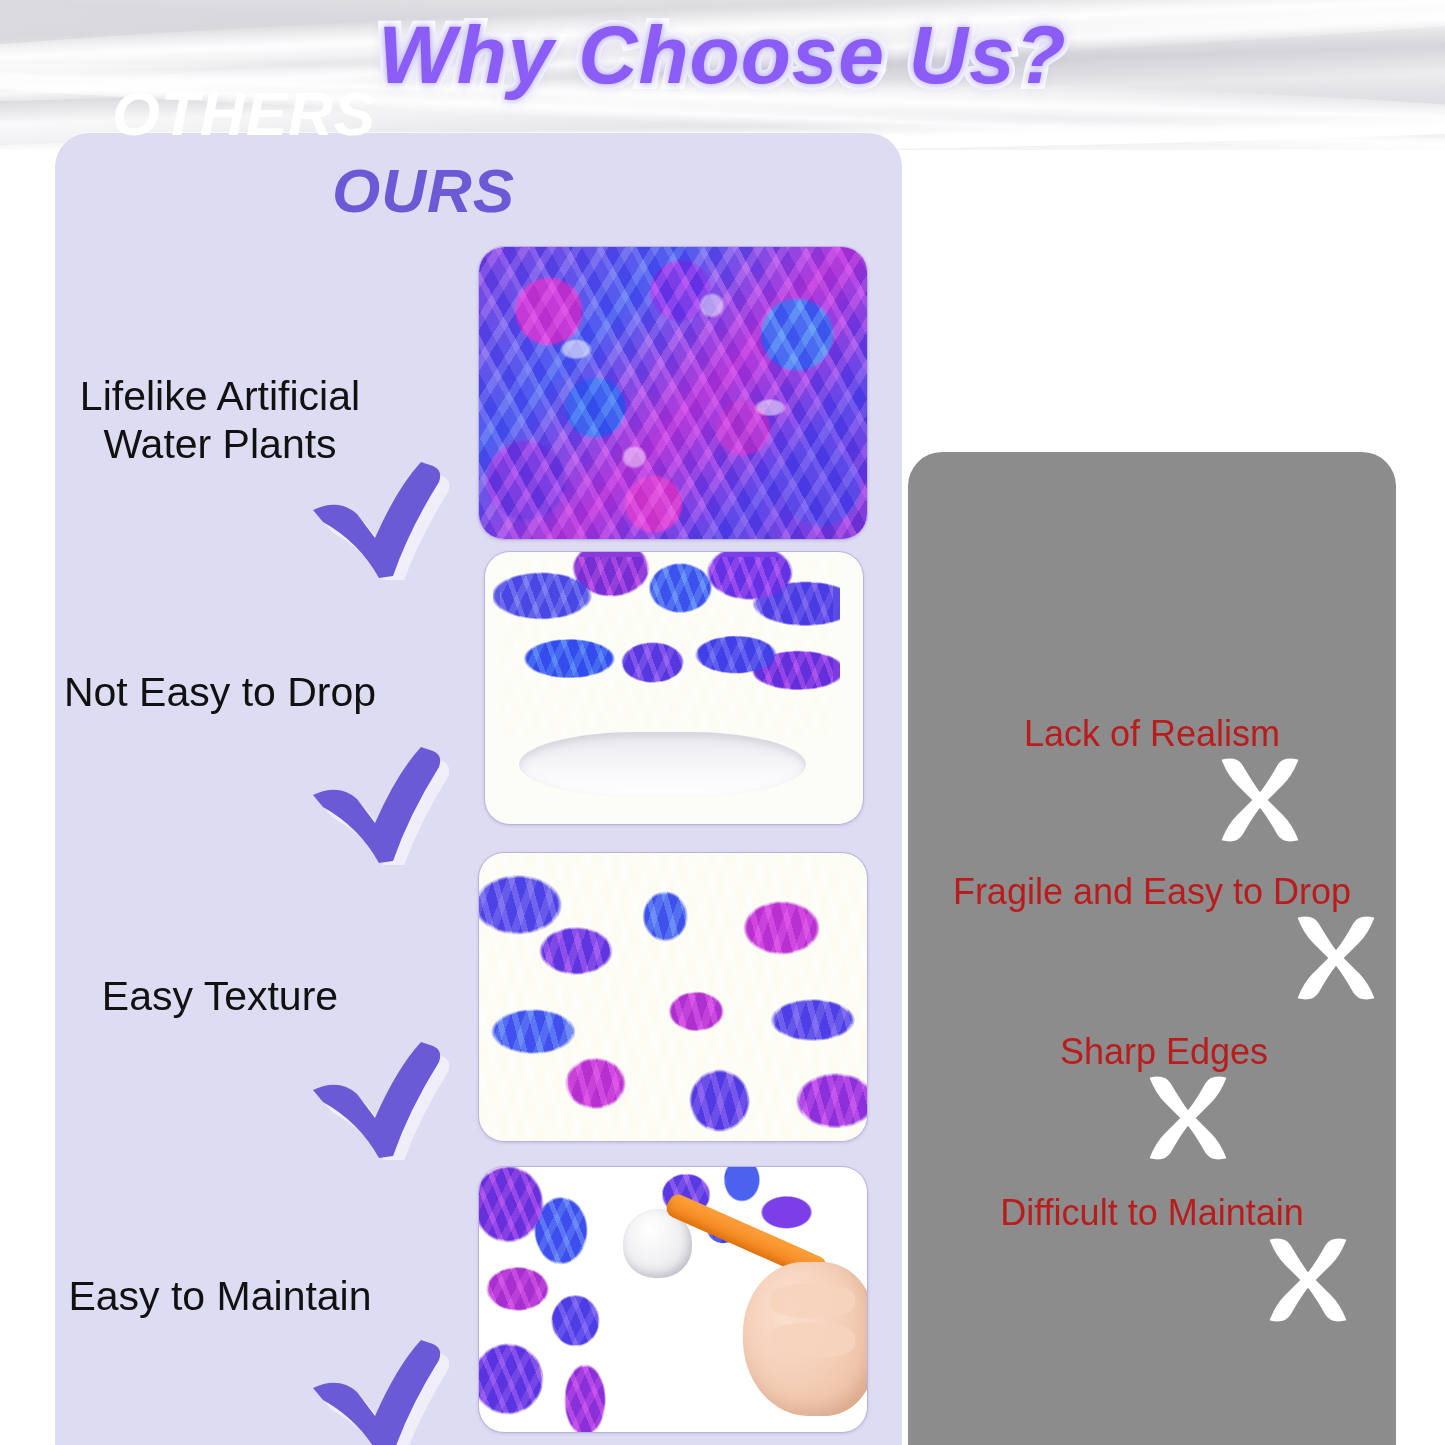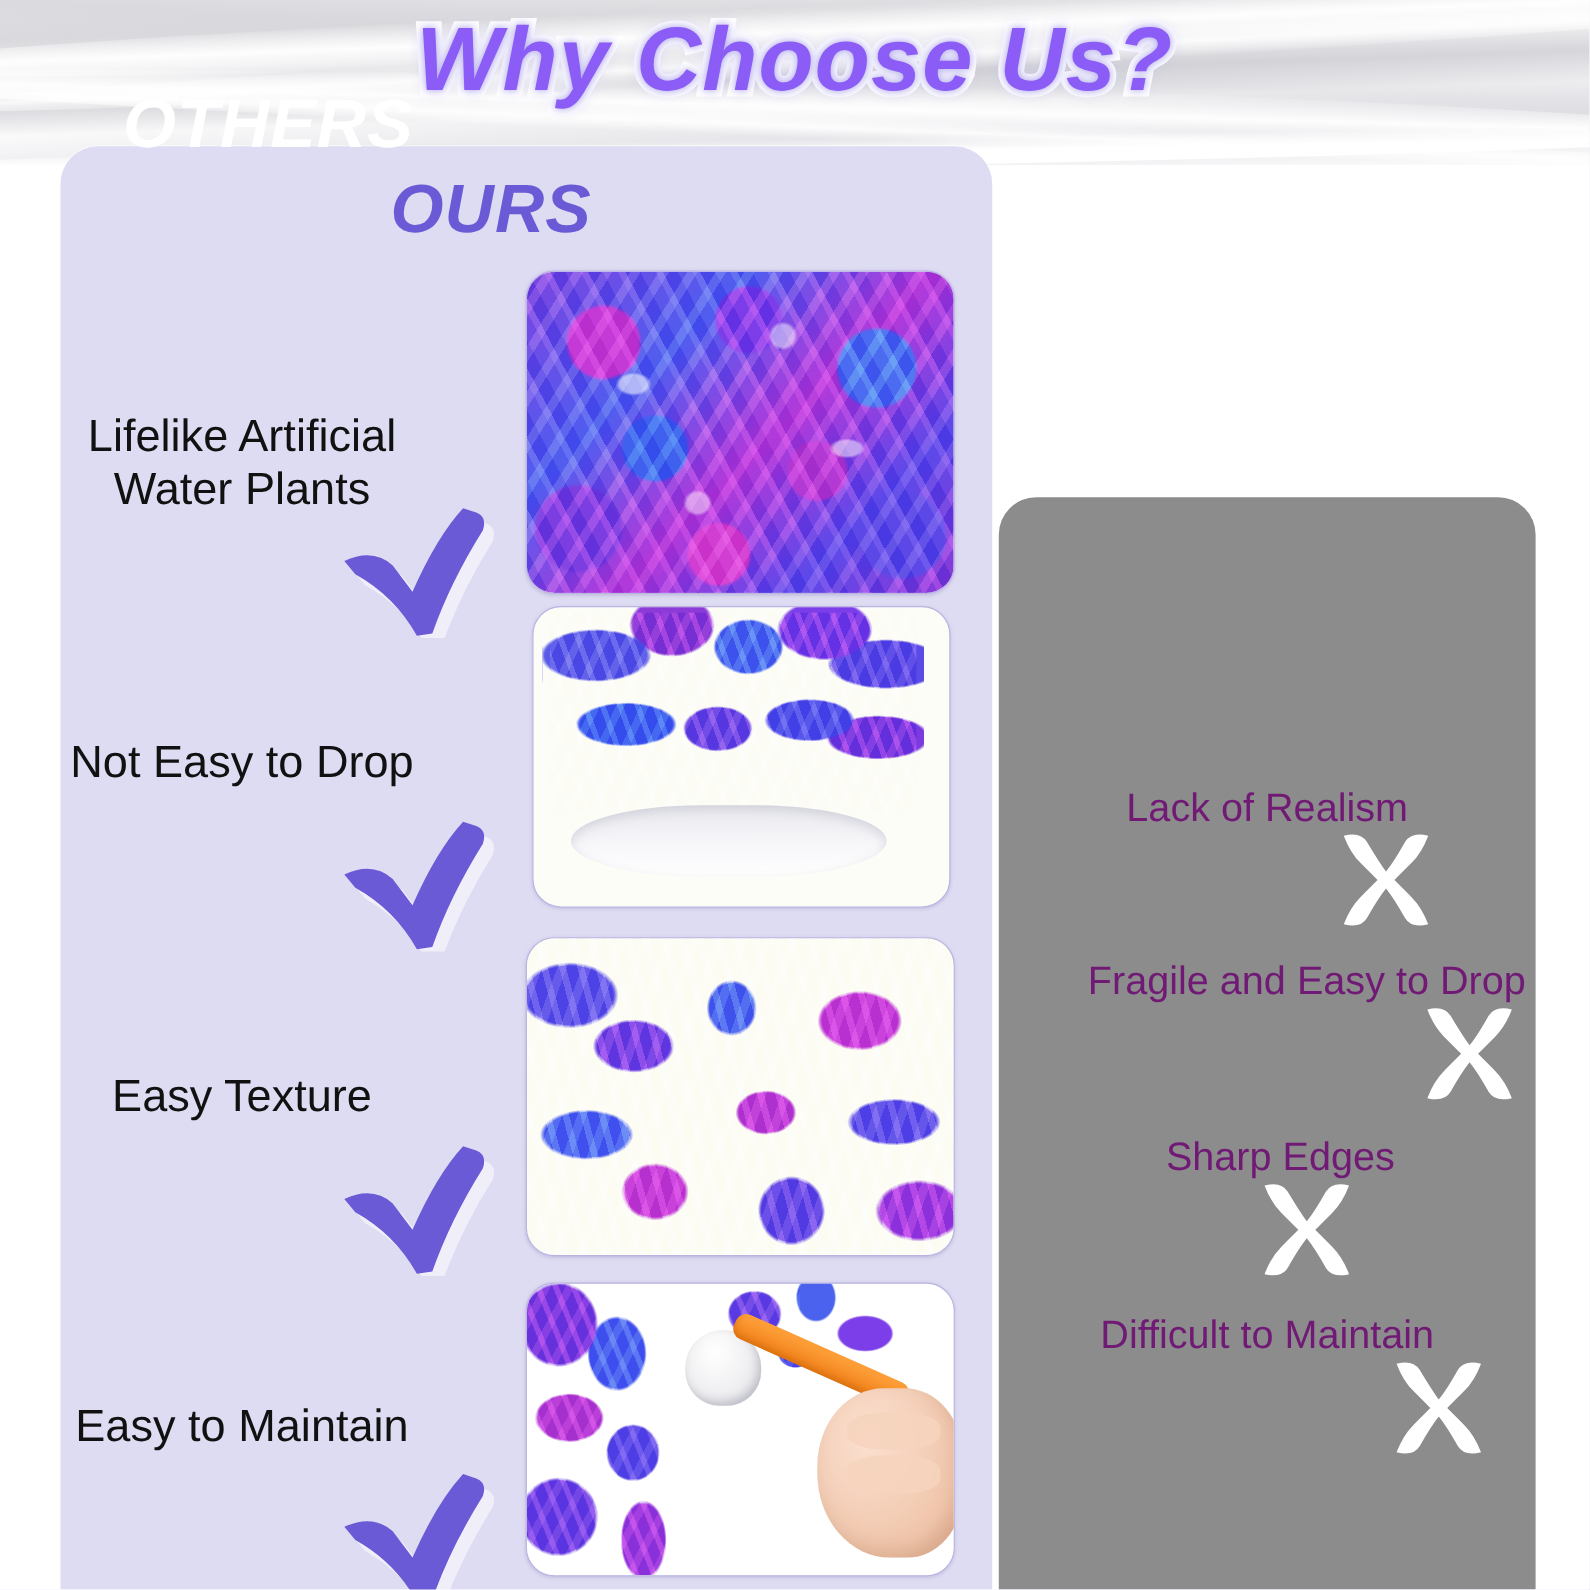--- a/index.html
+++ b/index.html
@@ -48,21 +48,20 @@
   
   .ours-panel{
     position:absolute;left:55px;top:133px;width:847px;height:1312px;
     background:#dedcf2;border-radius:34px 34px 0 0;
     box-shadow:0 0 0 1px rgba(255,255,255,.6);
   }
   .ours-title{
     position:absolute;left:0;top:155px;width:847px;text-align:center;
     font-size:62px;font-weight:bold;font-style:italic;color:#6a5ad6;
     letter-spacing:1px;
-    padding-left:23px;
   }
   .row-label{
     position:absolute;left:20px;width:400px;text-align:center;
     font-size:41px;color:#111111;line-height:1.18;
   }
   .check{position:absolute;width:150px;height:120px;}
   .check svg{width:100%;height:100%;display:block;}
 
   .photo{
     position:absolute;border-radius:26px;overflow:hidden;
@@ -76,21 +75,21 @@
     position:absolute;left:908px;top:452px;width:488px;height:993px;
     background:#8c8c8c;border-radius:34px 34px 0 0;
   }
   .others-title{
     position:absolute;left:0;top:78px;width:488px;text-align:center;
     font-size:62px;font-weight:bold;font-style:italic;color:#ffffff;
     letter-spacing:1px;
   }
   .other-label{
     position:absolute;width:488px;text-align:center;
-    font-size:36px;color:#701a75;white-space:nowrap;
+    font-size:36px;color:#b91c1c;white-space:nowrap;
   }
   .xmark{position:absolute;width:96px;height:96px;}
   .xmark svg{width:100%;height:100%;display:block;}
 </style>
 </head>
 <body>
 
 <div class="bg-fill"></div>
 <div class="bg-top">
   <div class="wave w1"></div>
@@ -237,21 +236,21 @@
 <div class="others-panel"></div>
 <div class="others-title">OTHERS</div>
 
 <div class="other-label" style="left:908px;top:713px;">Lack of Realism</div>
 <div class="xmark" style="left:1212px;top:752px;">
   <svg viewBox="0 0 100 100">
     <path d="M10 8 Q26 4 32 14 Q44 34 50 42 Q58 32 68 14 Q74 4 90 8 Q84 24 74 34 Q62 46 58 50 Q64 56 74 66 Q84 76 90 92 Q74 96 68 86 Q58 68 50 58 Q42 68 32 86 Q26 96 10 92 Q16 76 26 66 Q36 56 42 50 Q36 44 26 34 Q16 24 10 8 Z" fill="#ffffff"></path>
   </svg>
 </div>
 
-<div class="other-label" style="left:944px;top:871px;">Fragile and Easy to Drop</div>
+<div class="other-label" style="left:908px;top:871px;">Fragile and Easy to Drop</div>
 <div class="xmark" style="left:1288px;top:910px;">
   <svg viewBox="0 0 100 100">
     <path d="M10 8 Q26 4 32 14 Q44 34 50 42 Q58 32 68 14 Q74 4 90 8 Q84 24 74 34 Q62 46 58 50 Q64 56 74 66 Q84 76 90 92 Q74 96 68 86 Q58 68 50 58 Q42 68 32 86 Q26 96 10 92 Q16 76 26 66 Q36 56 42 50 Q36 44 26 34 Q16 24 10 8 Z" fill="#ffffff"></path>
   </svg>
 </div>
 
 <div class="other-label" style="left:920px;top:1031px;">Sharp Edges</div>
 <div class="xmark" style="left:1140px;top:1070px;">
   <svg viewBox="0 0 100 100">
     <path d="M10 8 Q26 4 32 14 Q44 34 50 42 Q58 32 68 14 Q74 4 90 8 Q84 24 74 34 Q62 46 58 50 Q64 56 74 66 Q84 76 90 92 Q74 96 68 86 Q58 68 50 58 Q42 68 32 86 Q26 96 10 92 Q16 76 26 66 Q36 56 42 50 Q36 44 26 34 Q16 24 10 8 Z" fill="#ffffff"></path>

